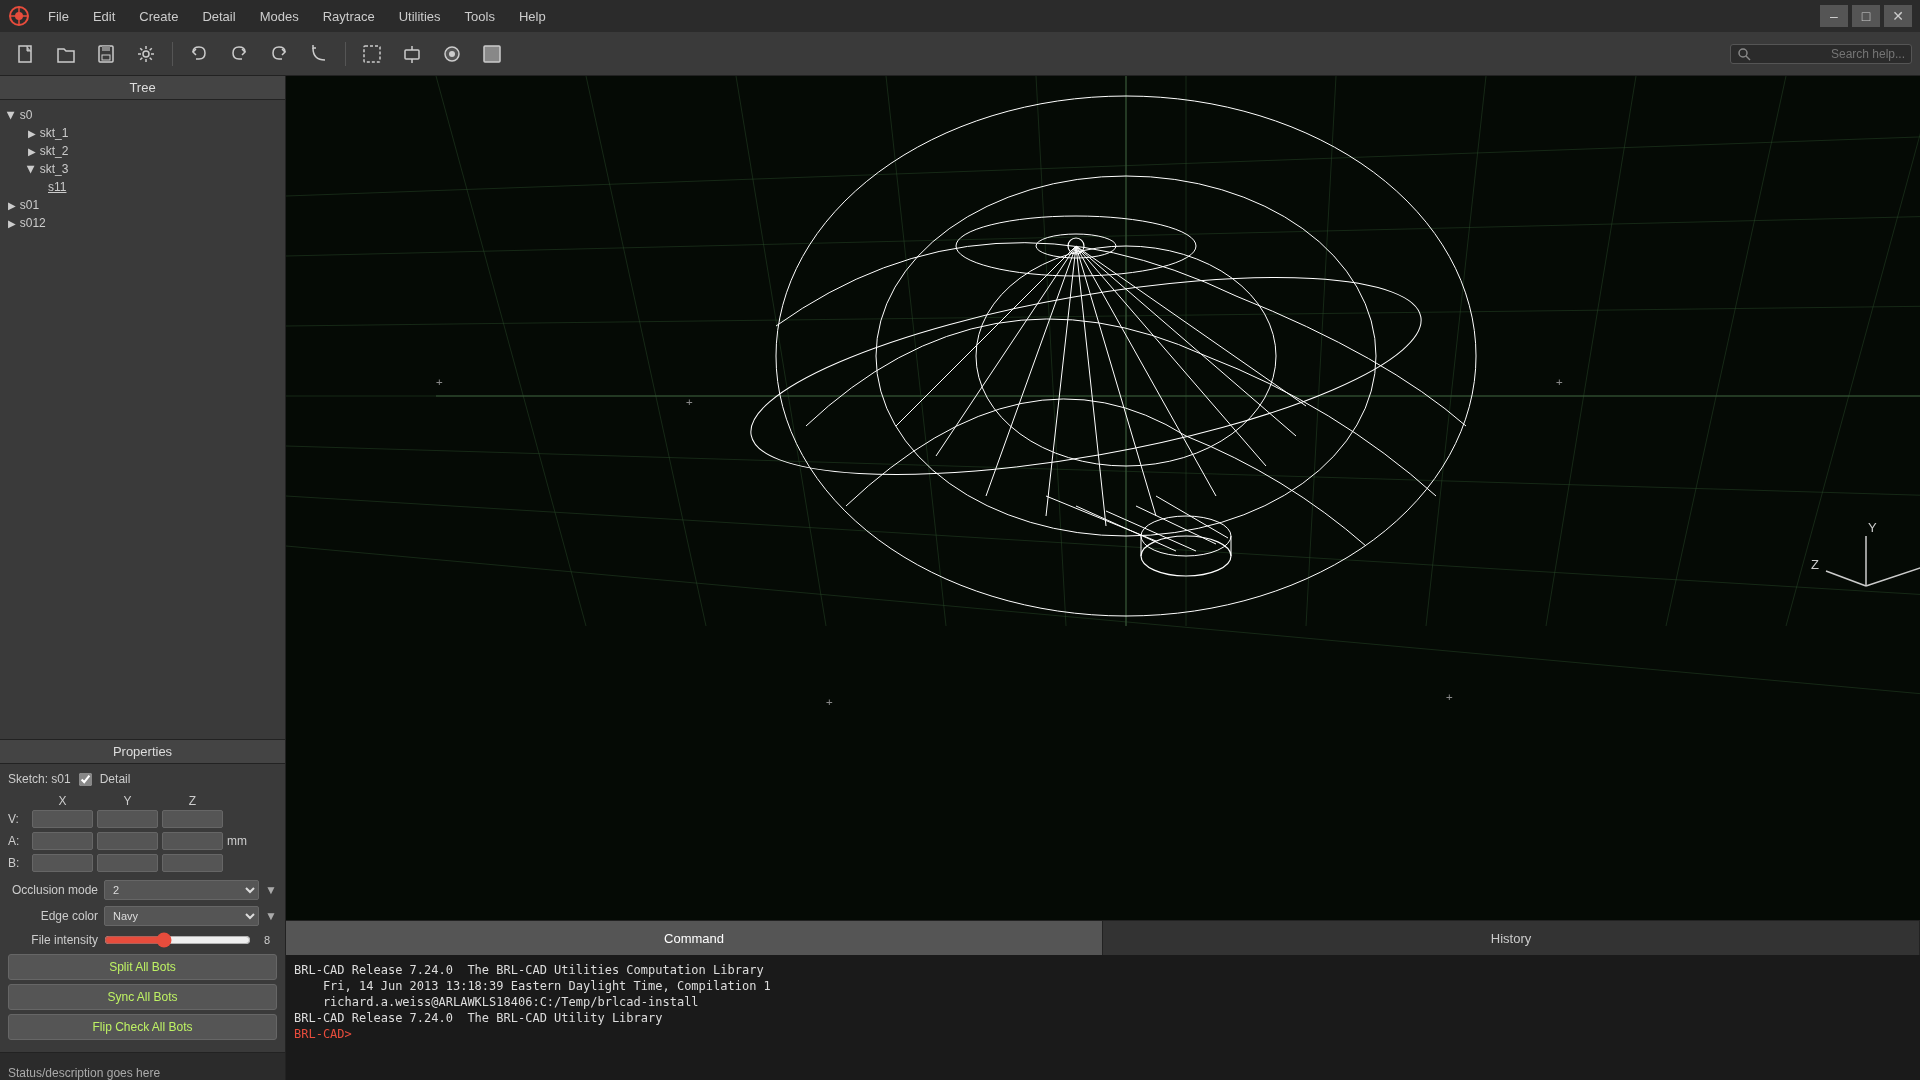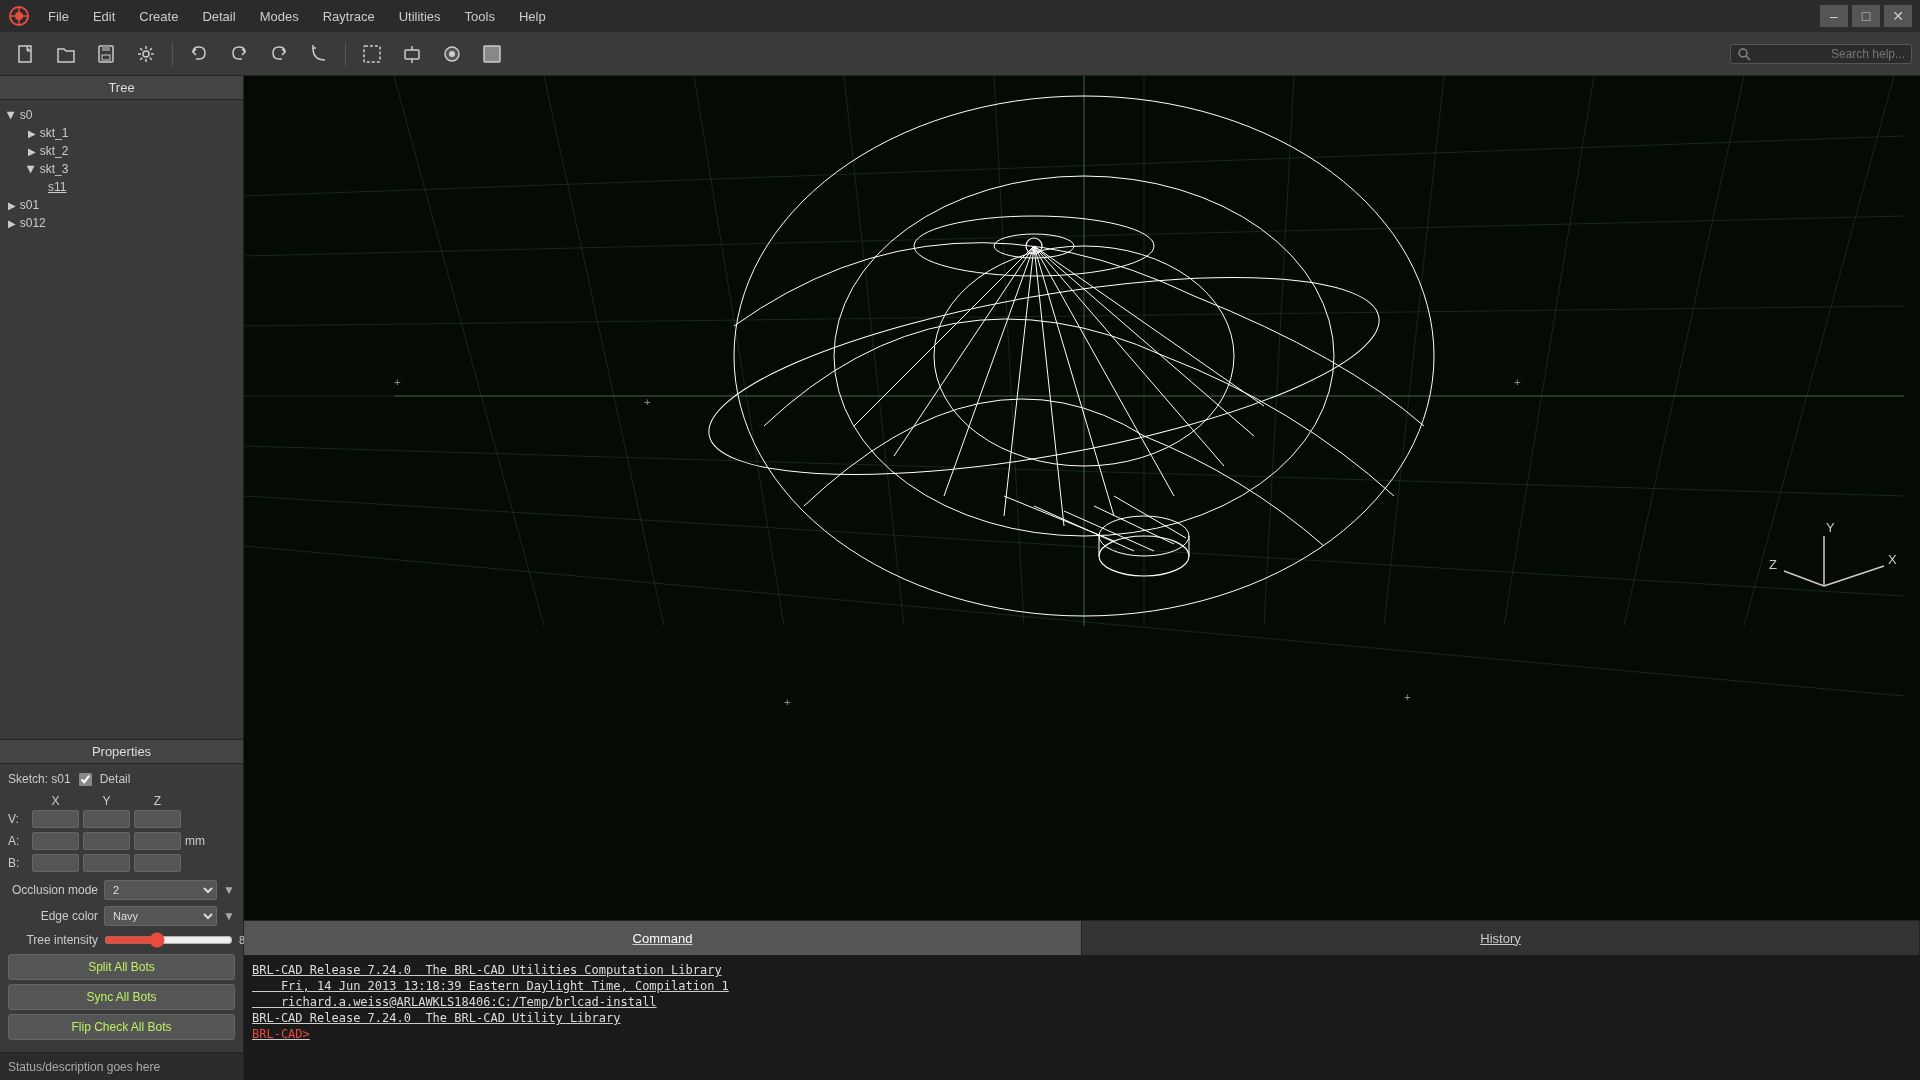--- a/index.html
+++ b/index.html
@@ -17,21 +17,21 @@
     #toolbar { height: 44px; background: #3a3a3a; display: flex; align-items: center; padding: 0 8px; gap: 4px; border-bottom: 1px solid #222; }
     .tb-btn { width: 36px; height: 32px; background: transparent; border: none; color: #ccc; font-size: 18px; cursor: pointer; display: flex; align-items: center; justify-content: center; border-radius: 3px; }
     .tb-separator { width: 1px; height: 24px; background: #555; margin: 0 4px; }
     #search-box { margin-left: auto; display: flex; align-items: center; background: #2b2b2b; border: 1px solid #555; border-radius: 3px; padding: 2px 6px; gap: 4px; }
     #search-box input { background: transparent; border: none; color: #ccc; font-size: 12px; width: 150px; outline: none; text-align: right; }
 
     
     #main { display: flex; width: 1920px; height: calc(1080px - 32px - 44px); }
 
     
-    #left-panel { width: 244px; background: #3a3a3a; display: flex; flex-direction: column; border-right: 1px solid #222; flex-shrink: 0; }
+    #left-panel { width: 286px; background: #3a3a3a; display: flex; flex-direction: column; border-right: 1px solid #222; flex-shrink: 0; }
     #tree-section { flex: 1; overflow: hidden; }
     #tree-header { background: #444; text-align: center; padding: 4px 0; font-size: 13px; color: #ddd; border-bottom: 1px solid #222; }
     #tree-content { padding: 6px 8px; font-size: 12px; }
     .tree-item { padding: 2px 0; cursor: pointer; display: flex; align-items: center; gap: 4px; }
     .tree-item .arrow { color: #ccc; font-size: 10px; }
     .tree-item .arrow.down { transform: rotate(90deg); display: inline-block; }
     .tree-indent { padding-left: 20px; }
     .tree-indent2 { padding-left: 40px; text-decoration: underline; }
 
     #properties-section { border-top: 1px solid #222; }
@@ -42,30 +42,30 @@
     .props-xyz { display: grid; grid-template-columns: 20px 1fr 1fr 1fr 50px; gap: 4px; align-items: center; margin-bottom: 4px; font-size: 12px; }
     .props-xyz-header { display: grid; grid-template-columns: 20px 1fr 1fr 1fr 50px; gap: 4px; margin-bottom: 2px; font-size: 12px; text-align: center; }
     .props-xyz input { background: #555; border: 1px solid #666; color: #ddd; padding: 2px 4px; width: 100%; text-align: center; font-size: 11px; outline: none; border-radius: 2px; }
     .props-row { display: flex; align-items: center; gap: 6px; margin-bottom: 6px; font-size: 12px; }
     .props-row label { min-width: 90px; text-align: right; }
     .props-row select { background: #555; border: 1px solid #666; color: #ddd; padding: 2px 4px; flex: 1; font-size: 11px; outline: none; border-radius: 2px; }
     .props-row input[type=range] { flex: 1; accent-color: #e74c3c; }
     .range-val { width: 20px; text-align: center; font-size: 11px; }
     .action-btn { width: 100%; background: #555; border: 1px solid #666; color: #bef264; padding: 5px 0; font-size: 12px; cursor: pointer; border-radius: 3px; margin-bottom: 4px; }
 
-    #status-bar { height: 28px; background: #2b2b2b; display: flex; align-items: center; padding: 0 8px; font-size: 12px; color: #aaa; border-top: 1px solid #222; }
+    #status-bar { height: 28px; background: #2b2b2b; display: flex; align-items: flex-end; padding: 0 8px; font-size: 12px; color: #aaa; border-top: 1px solid #222; }
 
     
     #center-area { flex: 1; display: flex; flex-direction: column; }
 
     
     #viewport { flex: 1; background: #000; position: relative; overflow: hidden; }
 
     
-    #bottom-panel { height: 160px; background: #2b2b2b; border-top: 1px solid #222; display: flex; flex-direction: column; text-decoration: underline; }
+    #bottom-panel { height: 160px; background: #2b2b2b; border-top: 1px solid #222; display: flex; flex-direction: column; }
     #bottom-tabs { display: flex; height: 34px; background: #333; }
     .bottom-tab { flex: 1; display: flex; align-items: center; justify-content: center; cursor: pointer; font-size: 13px; color: #ccc; border-right: 1px solid #222; }
     .bottom-tab.active { background: #555; color: #fff; }
     #bottom-content { flex: 1; background: #1a1a1a; padding: 8px; font-family: monospace; font-size: 12px; color: #ddd; overflow-y: auto; }
     .console-line { margin-bottom: 2px; white-space: pre; }
     .console-prompt { color: #e74c3c; }
 
     
     #viewport-svg { position: absolute; top: 0; left: 0; width: 100%; height: 100%; pointer-events: none; }
   </style>
@@ -289,21 +289,21 @@
             <option value="White">White</option>
             <option value="Red">Red</option>
             <option value="Green">Green</option>
             <option value="Blue">Blue</option>
           </select>
           <span style="color:#aaa;">▼</span>
         </div>
 
         
         <div class="props-row">
-          <label>Tree intensity</label>
+          <label>File intensity</label>
           <input type="range" min="0" max="20" value="8" style="">
           <span class="range-val">8</span>
         </div>
 
         
         <button class="action-btn">Split All Bots</button>
         <button class="action-btn">Sync All Bots</button>
         <button class="action-btn">Flip Check All Bots</button>
       </div>
     </div>

